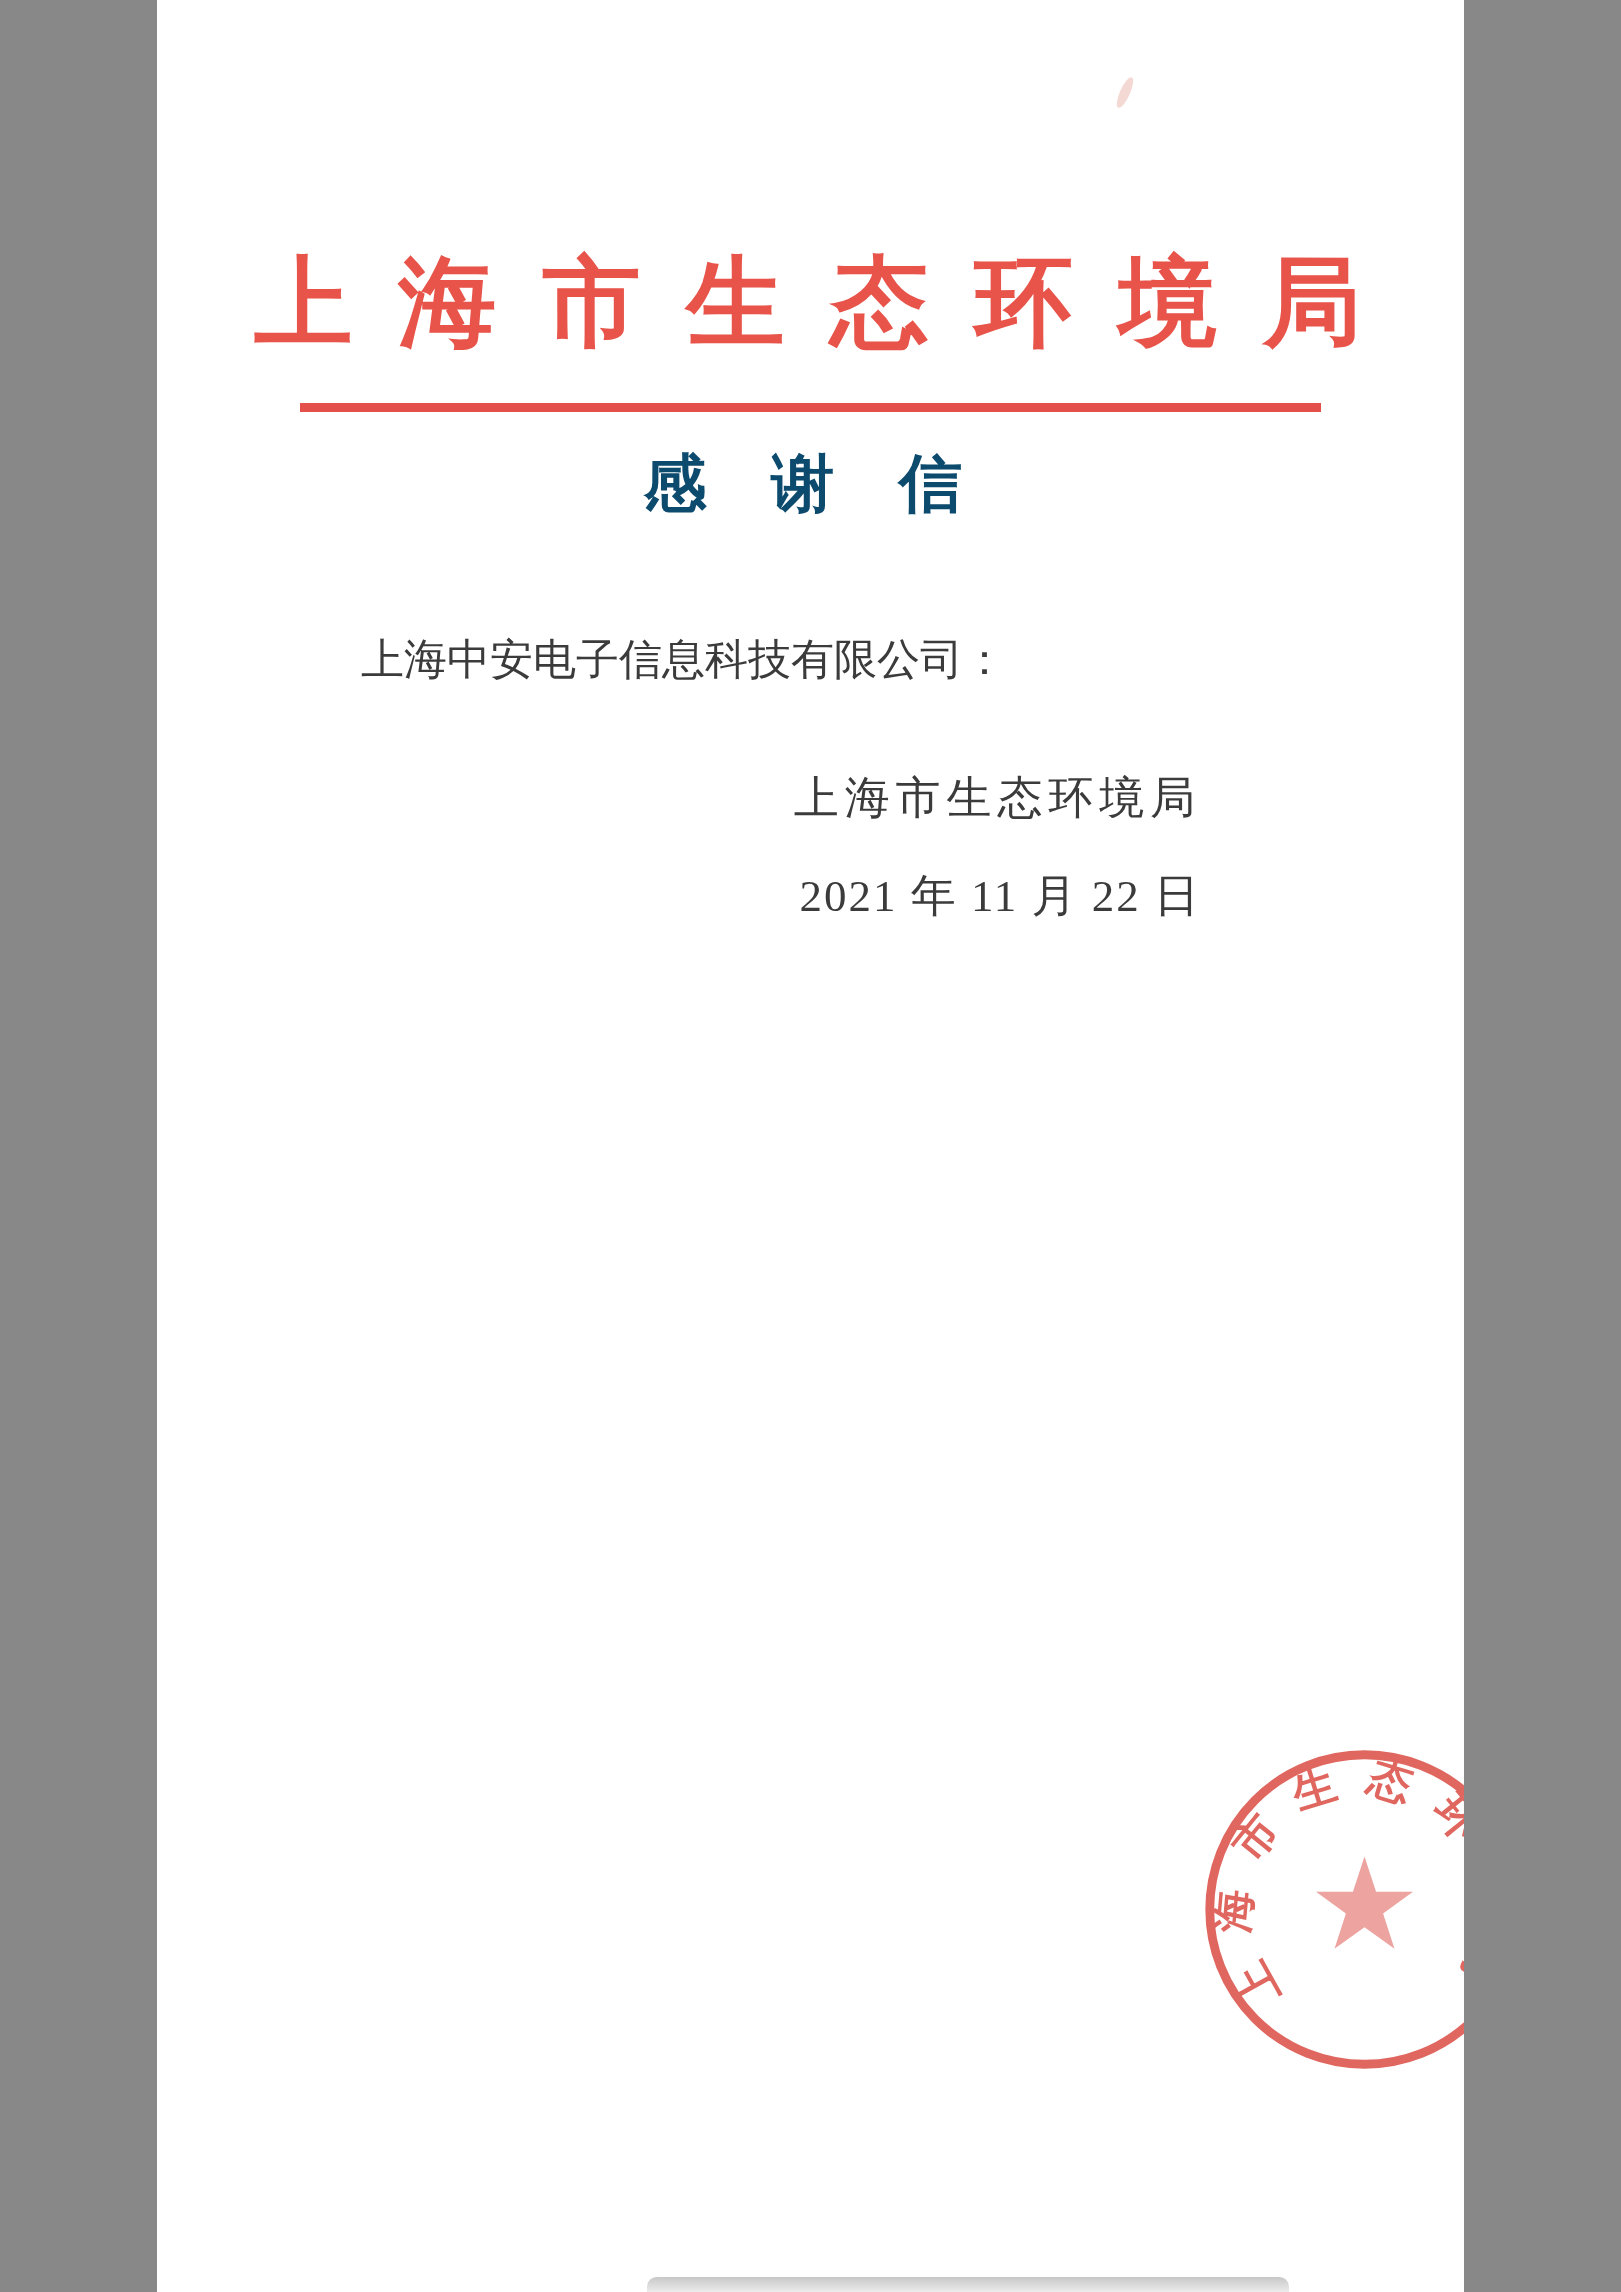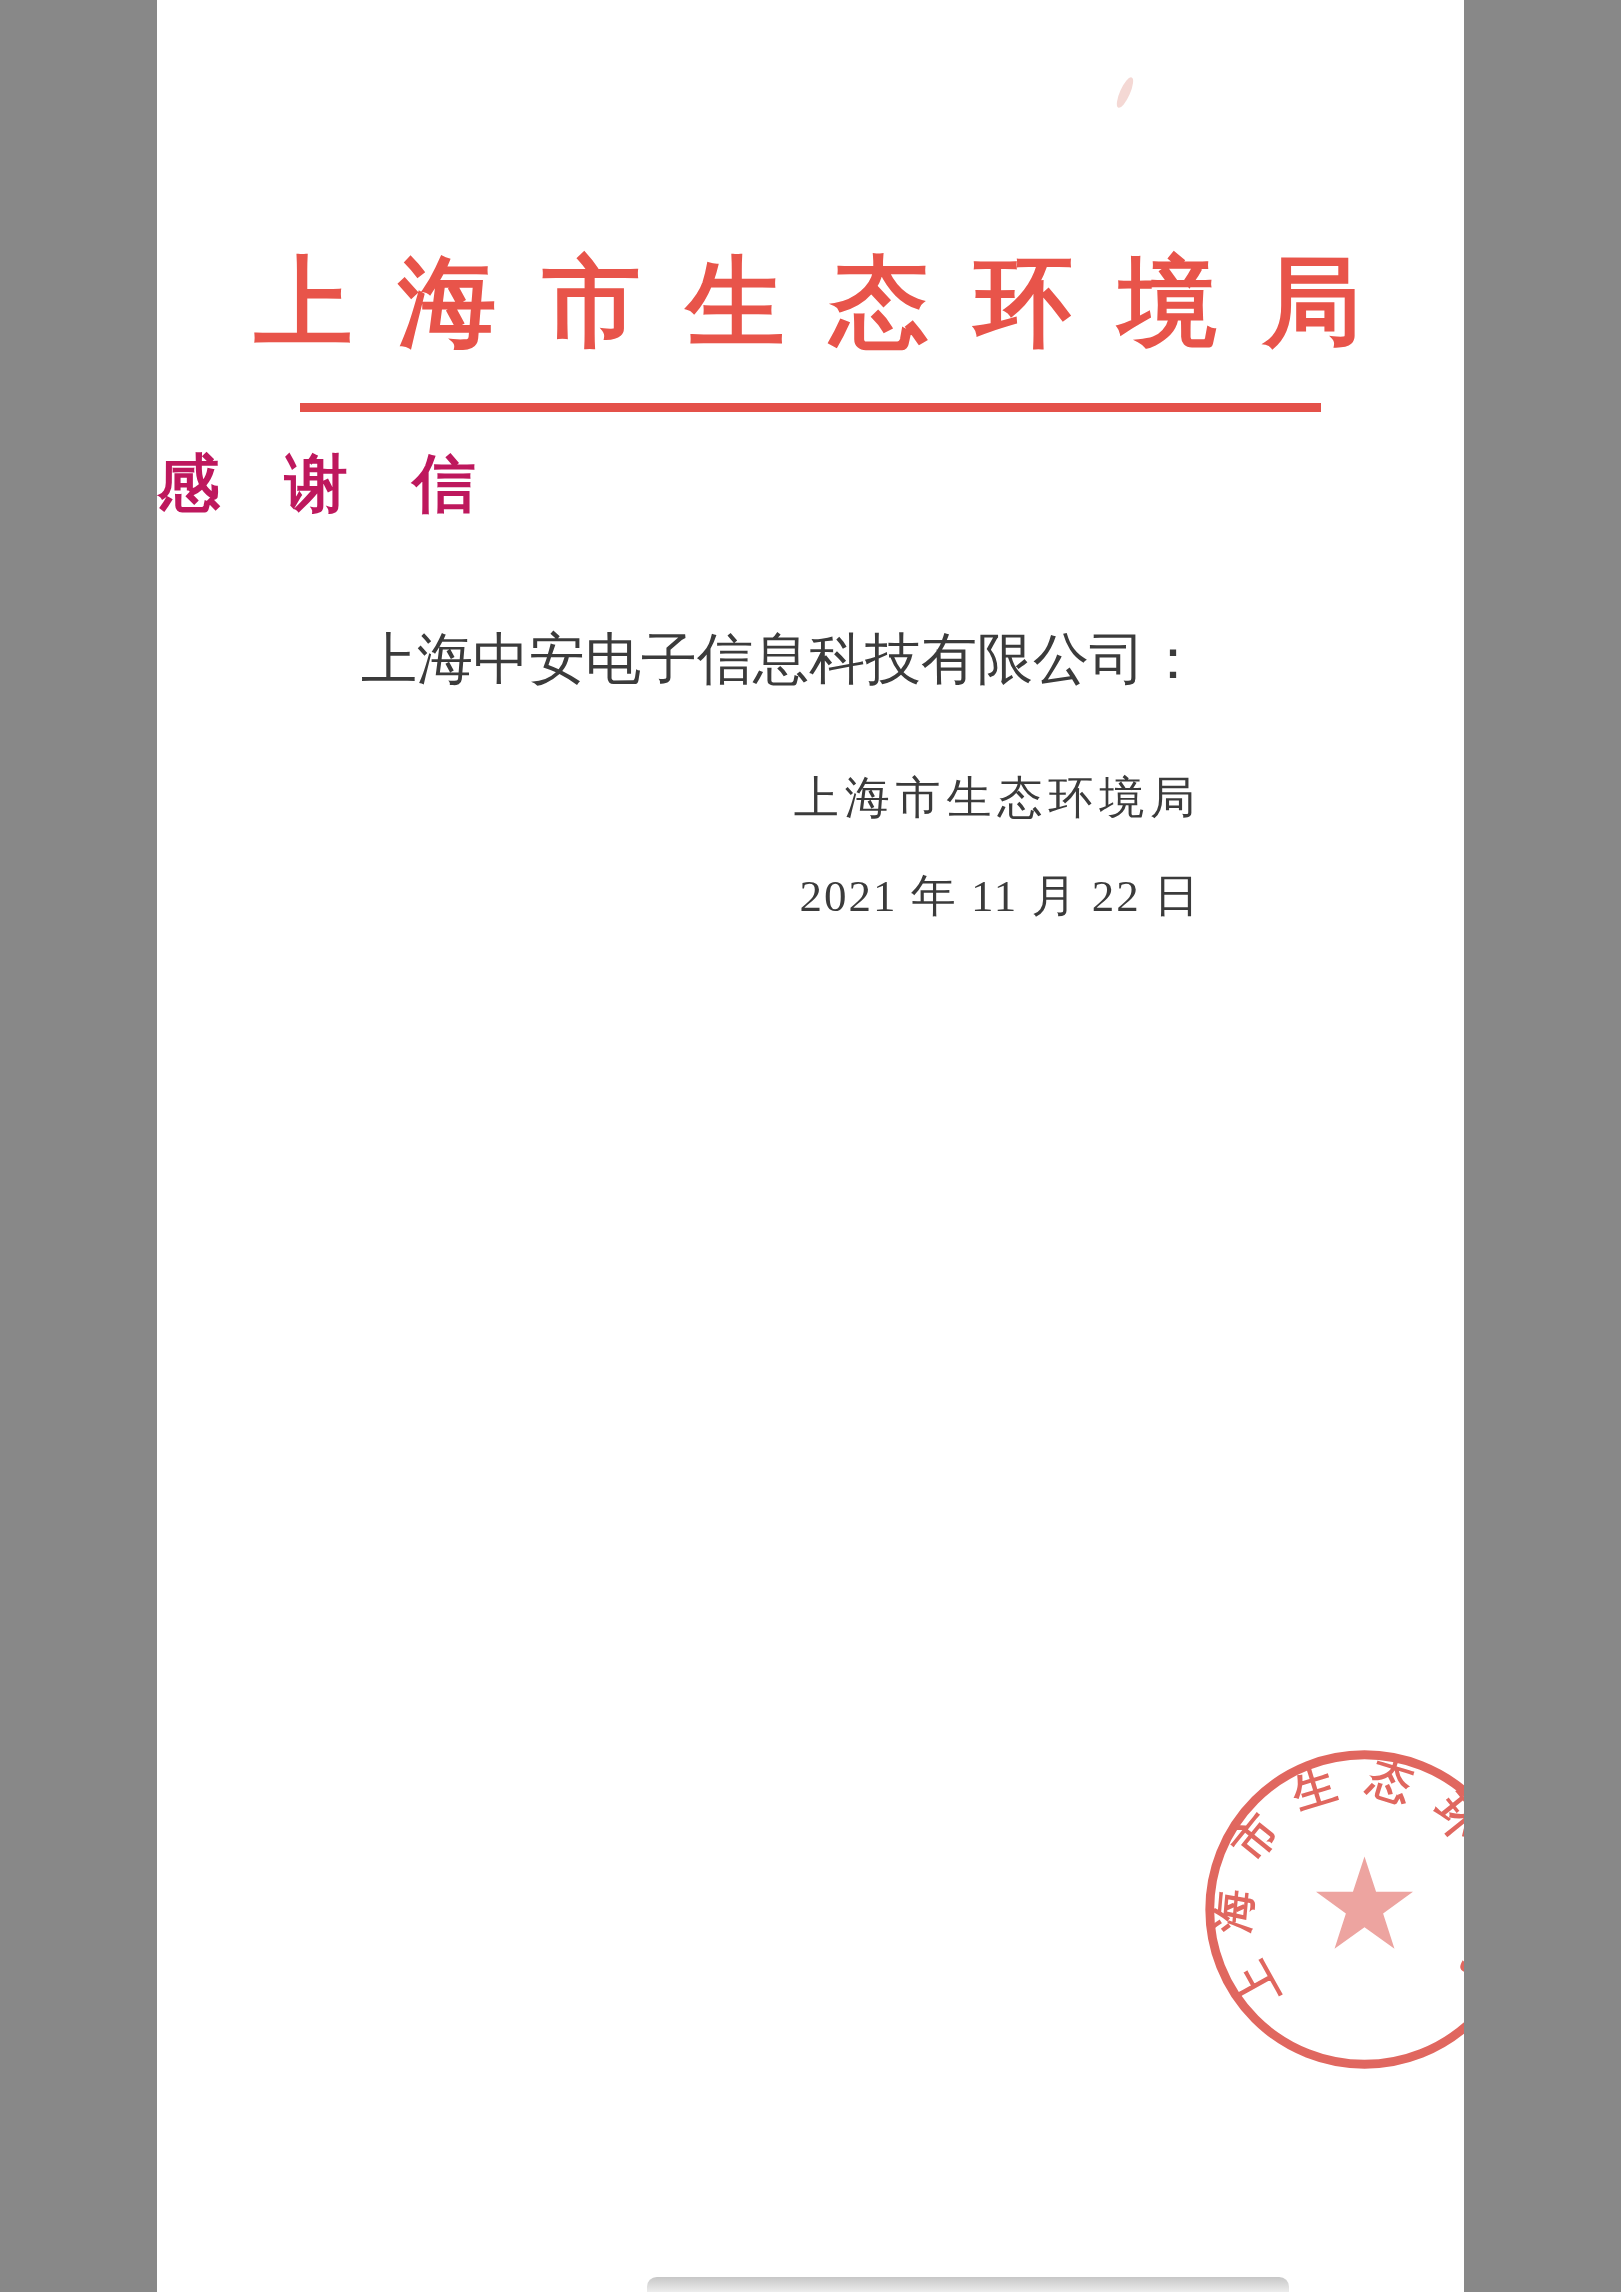--- a/index.html
+++ b/index.html
@@ -31,34 +31,34 @@
     white-space: nowrap;
   }
   .red-divider {
     margin: 43px 143px 0 143px;
     height: 8.8px;
     background: #e4514a;
   }
   
   .letter-title {
     margin-top: 35px;
-    text-align: left;
+    text-align: center;
     font-size: 63px;
     line-height: 74px;
     font-weight: bold;
-    color: #be185d;
+    color: #0c4a6e;
     letter-spacing: 15.7px;
     word-spacing: 17.6px;
   }
   
   .letter-body {
     margin-top: 88px;
     padding: 0 243px 0 204px;
     color: #3b3b3b;
-    font-size: 56px;
+    font-size: 43px;
     line-height: 101px;
     text-align: justify;
   }
   .letter-body p {
     margin: 0;
     text-indent: 94px;
   }
   .letter-body .recipient {
     text-indent: 0;
     text-align: left;

